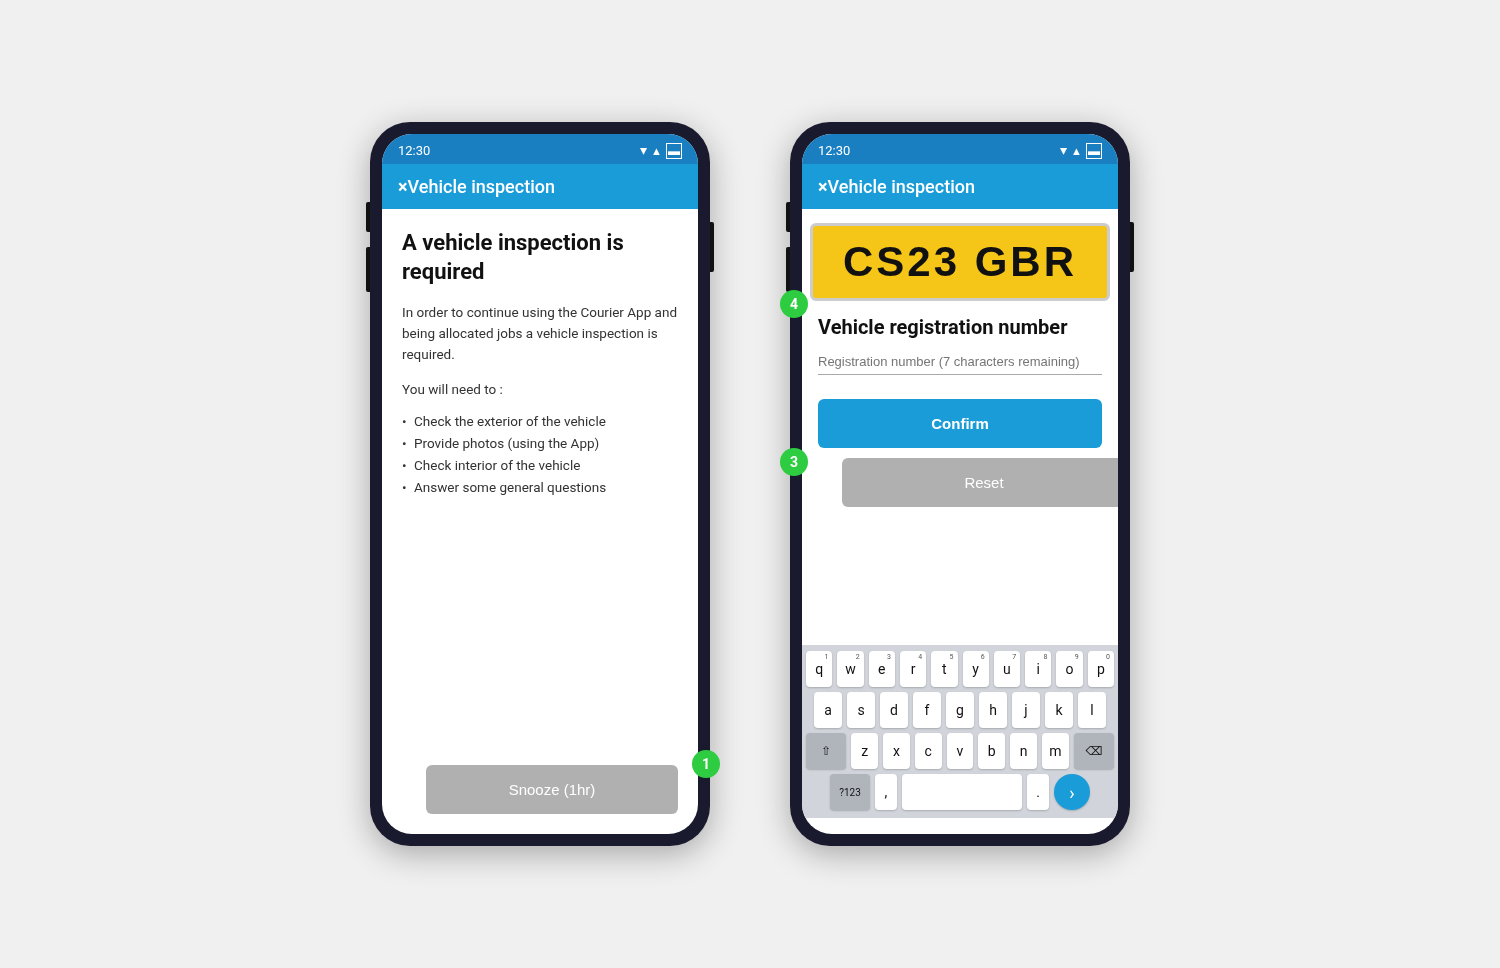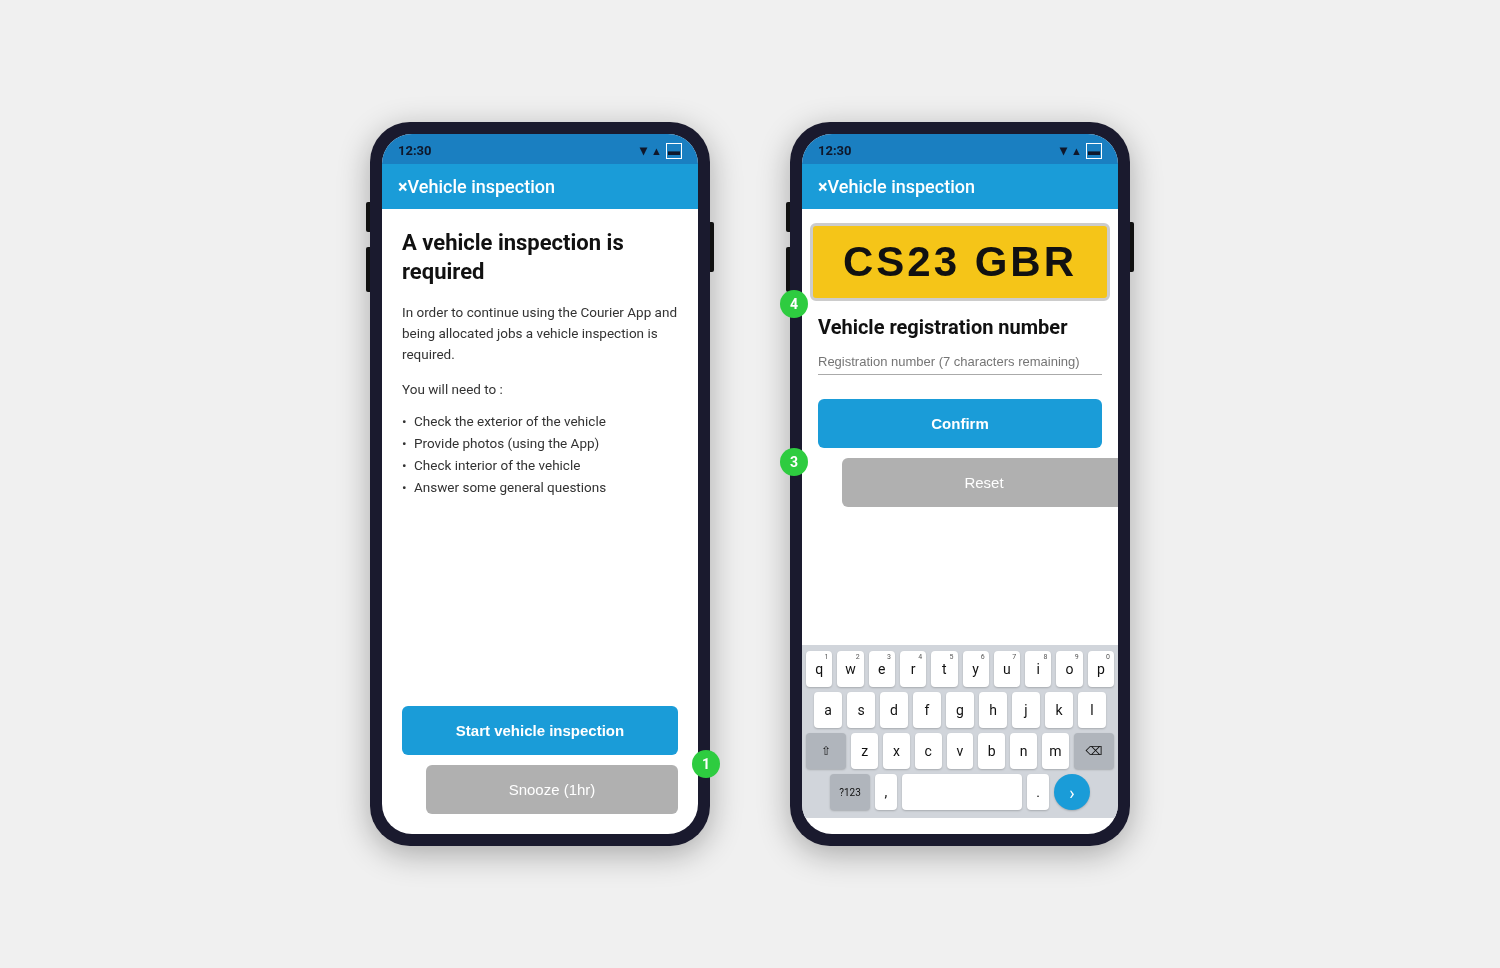--- a/index.html
+++ b/index.html
@@ -36,23 +36,23 @@
       display: flex;
       flex-direction: column;
     }
 
     .status-bar {
       background: #1a7fc1;
       display: flex;
       justify-content: space-between;
       align-items: center;
       padding: 8px 16px 6px;
-      color: #0f172a;
+      color: #ffffff;
       font-size: 13px;
-      font-weight: 700;
+      font-weight: 400;
     }
 
     .status-icons {
       display: flex;
       align-items: center;
       gap: 4px;
     }
 
     .wifi-icon::before { content: '▾'; font-size: 14px; }
     .signal-icon::before { content: '▲'; font-size: 11px; }
@@ -369,21 +369,20 @@
           <li>Check the exterior of the vehicle</li>
           <li>Provide photos (using the App)</li>
           <li>Check interior of the vehicle</li>
           <li>Answer some general questions</li>
         </ul>
       </div>
 
       <div class="spacer"></div>
 
       <div class="app-footer">
-        <button class="btn-primary">Start vehicle inspection</button>
         <button class="btn-secondary">Snooze (1hr)</button>
       </div>
     </div>
   </div>
 
   <div class="badge badge-1">1</div>
 </div>
 
 <div class="phone-wrapper">
   <div class="phone-frame">

